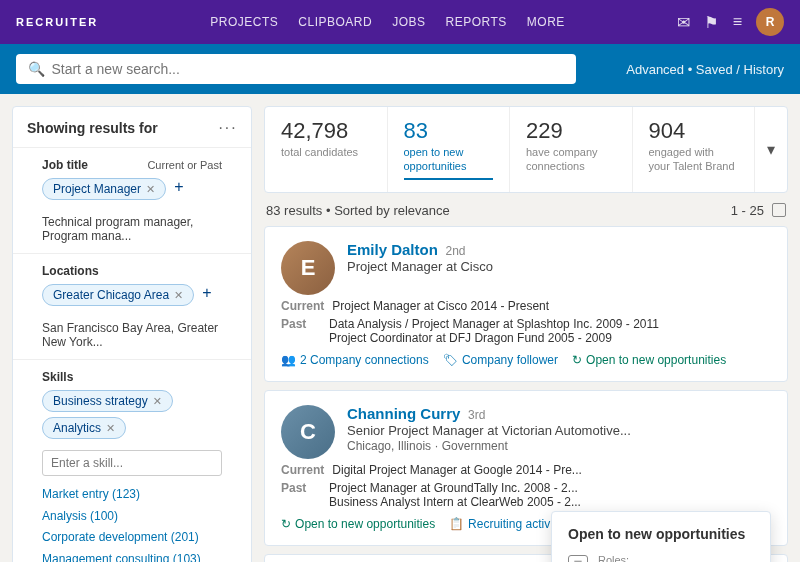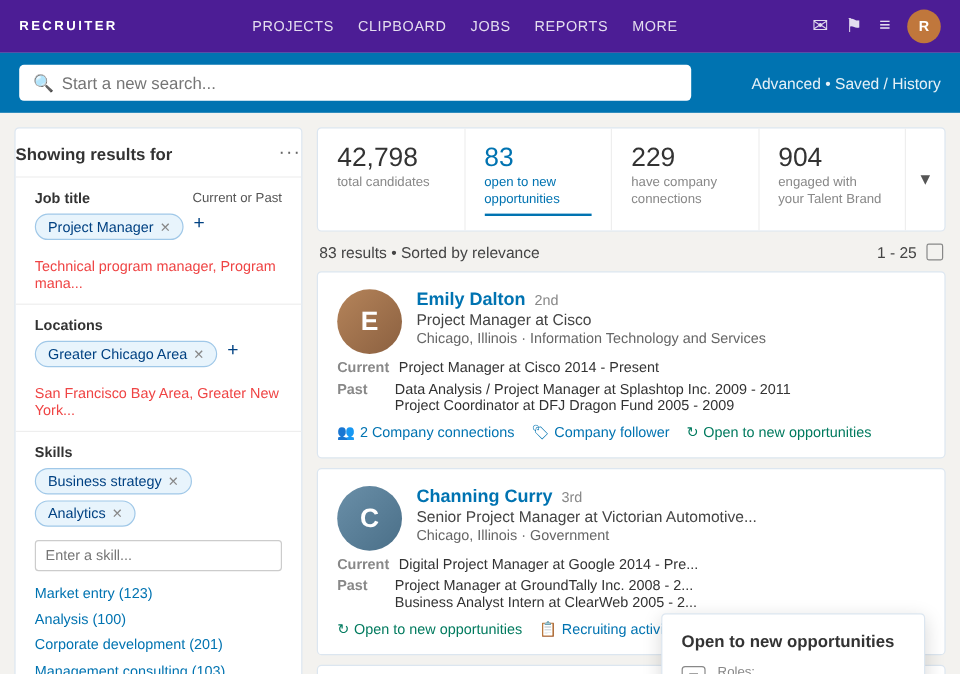--- a/index.html
+++ b/index.html
@@ -104,36 +104,36 @@
       border: 1px solid #dce6f0;
       border-radius: 4px;
       width: 240px;
       min-width: 240px;
       padding: 0 0 12px 0;
     }
     .sidebar-header {
       display: flex;
       align-items: center;
       justify-content: space-between;
-      padding: 12px 0 10px;
+      padding: 12px 14px 10px;
       border-bottom: 1px solid #eee;
     }
     .sidebar-title {
       font-size: 14px;
       font-weight: 600;
       color: #333;
     }
     .ellipsis-btn {
       color: #666;
       cursor: pointer;
       font-size: 16px;
       letter-spacing: 1px;
     }
     .filter-section {
-      padding: 10px 16px;
+      padding: 10px 29px;
       border-bottom: 1px solid #eee;
     }
     .filter-label {
       font-size: 12px;
       font-weight: 700;
       color: #333;
       margin-bottom: 6px;
       display: flex;
       align-items: center;
       justify-content: space-between;
@@ -164,21 +164,21 @@
     .tag-x { cursor: pointer; color: #888; font-size: 11px; }
     .add-btn {
       color: #004182;
       font-size: 16px;
       cursor: pointer;
       font-weight: 300;
       margin-left: 3px;
     }
     .sub-link {
       font-size: 12px;
-      color: #ef4444;
+      color: #404040;
       cursor: pointer;
       margin-top: 15px;
     }
     .skill-input {
       width: 100%;
       border: 1px solid #ccc;
       border-radius: 3px;
       padding: 5px 8px;
       font-size: 12px;
       color: #999;
@@ -510,21 +510,20 @@
 
     <div class="candidate-card">
       <div class="candidate-top">
         <div class="avatar-large avatar-emily">E</div>
         <div class="candidate-info">
           <div>
             <span class="candidate-name">Emily Dalton</span>
             <span class="degree-badge">2nd</span>
           </div>
           <div class="candidate-title">Project Manager at Cisco</div>
-          <div class="candidate-location">Chicago, Illinois · Information Technology and Services</div>
         </div>
       </div>
       <div class="experience-row">
         <span class="exp-label">Current</span>
         <span class="exp-text">Project Manager at Cisco  2014 - Present</span>
       </div>
       <div class="experience-row">
         <span class="exp-label">Past</span>
         <div>
           <div class="exp-text">Data Analysis / Project Manager at Splashtop Inc.  2009 - 2011</div>

